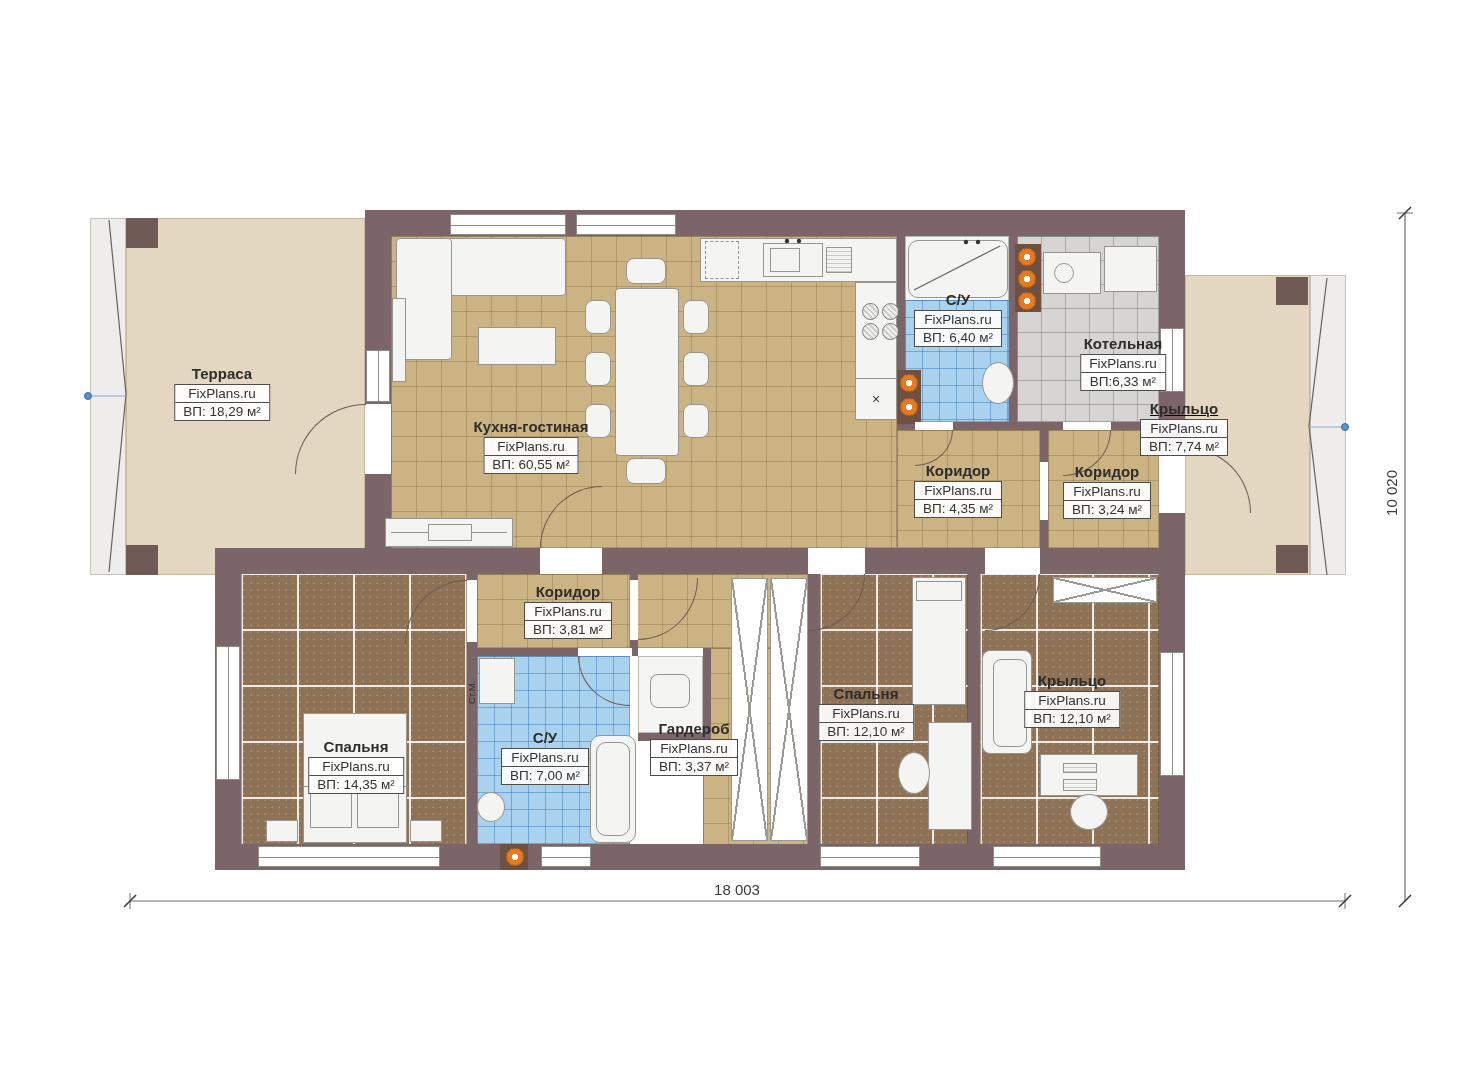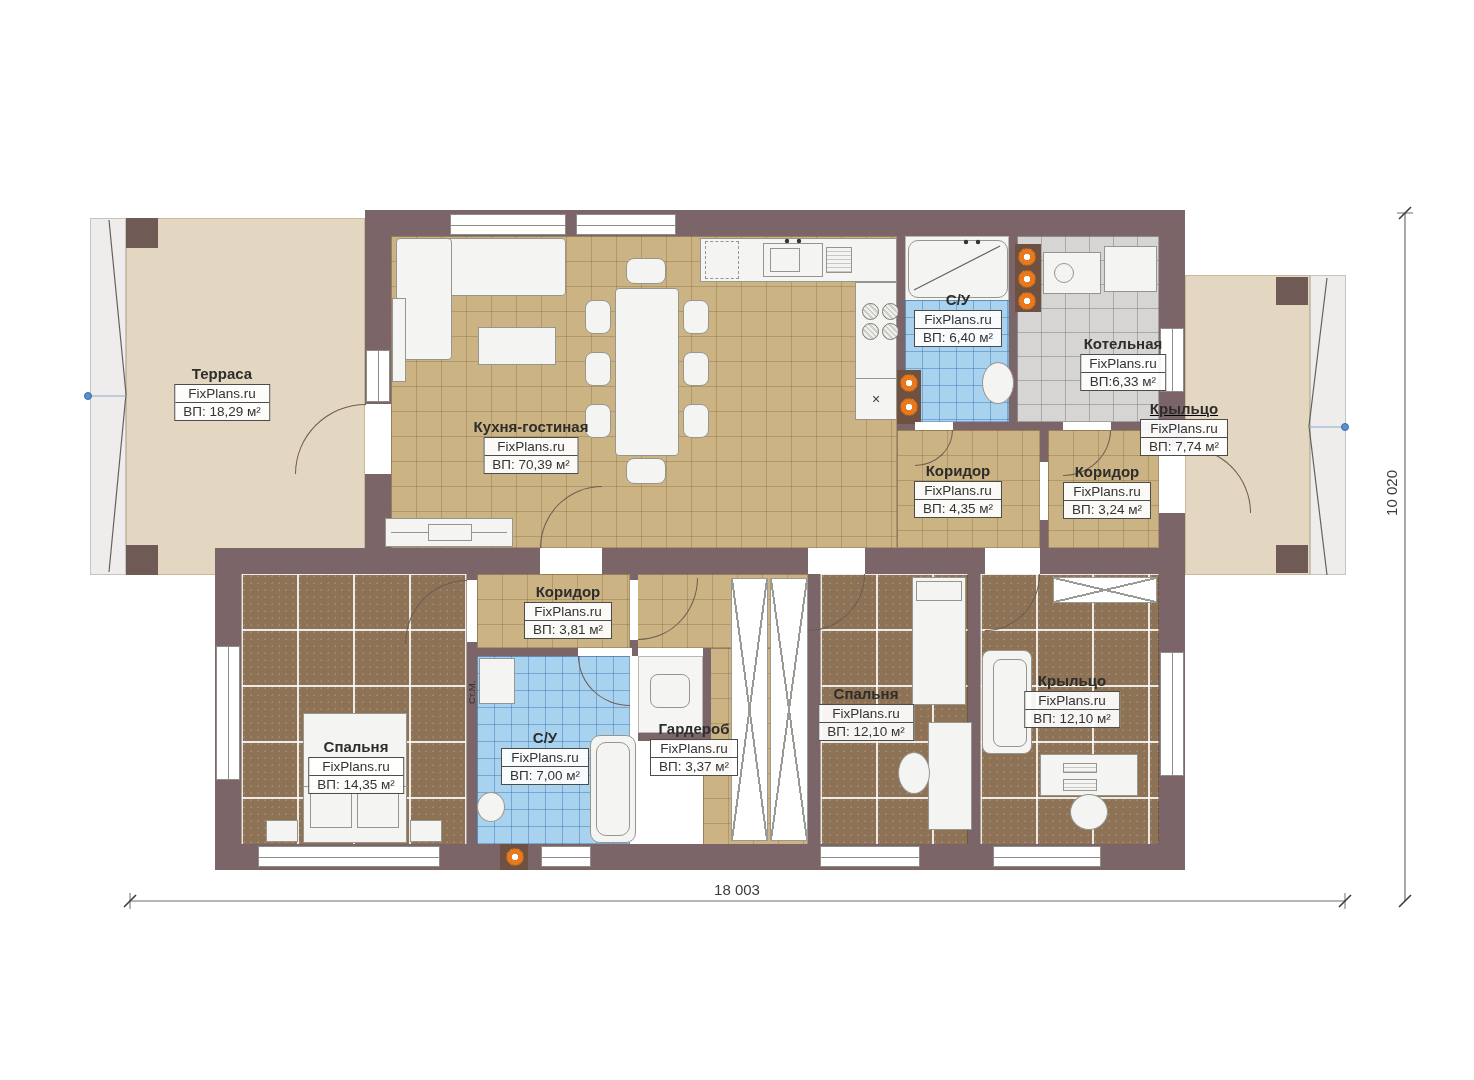--- a/index.html
+++ b/index.html
@@ -244,21 +244,21 @@
   <div class="odot z30" style="left:506px;top:848px;"></div>
   <div class="bdot z30" style="left:84px;top:392px;"></div>
   <div class="bdot z30" style="left:1341px;top:423px;"></div>
 
   <div class="rlabel" style="left:222px;top:365px;">
     <div class="rname">Терраса</div>
     <div class="rbox"><div class="brand">FixPlans.ru</div><div class="area">ВП: 18,29 м²</div></div>
   </div>
   <div class="rlabel" style="left:531px;top:418px;">
     <div class="rname">Кухня-гостиная</div>
-    <div class="rbox"><div class="brand">FixPlans.ru</div><div class="area">ВП: 70,39 м²</div></div>
+    <div class="rbox"><div class="brand">FixPlans.ru</div><div class="area">ВП: 60,55 м²</div></div>
   </div>
   <div class="rlabel" style="left:958px;top:291px;">
     <div class="rname">С/У</div>
     <div class="rbox"><div class="brand">FixPlans.ru</div><div class="area">ВП: 6,40 м²</div></div>
   </div>
   <div class="rlabel" style="left:1123px;top:335px;">
     <div class="rname">Котельная</div>
     <div class="rbox"><div class="brand">FixPlans.ru</div><div class="area">ВП:6,33 м²</div></div>
   </div>
   <div class="rlabel" style="left:1184px;top:400px;text-decoration:underline;">

